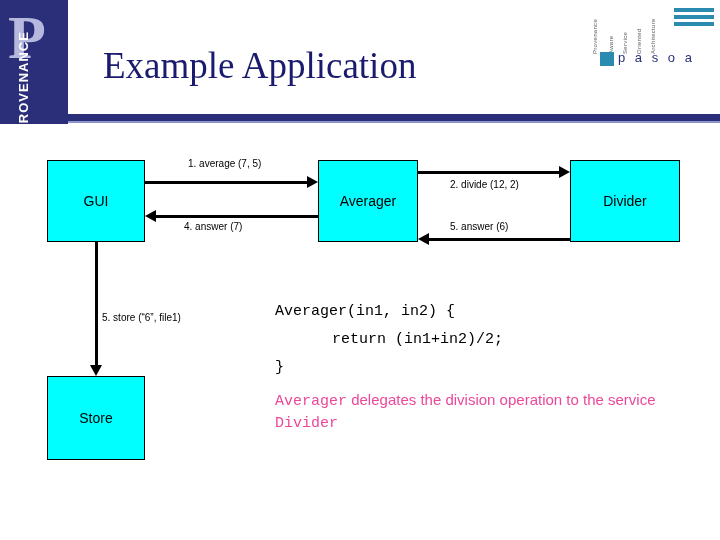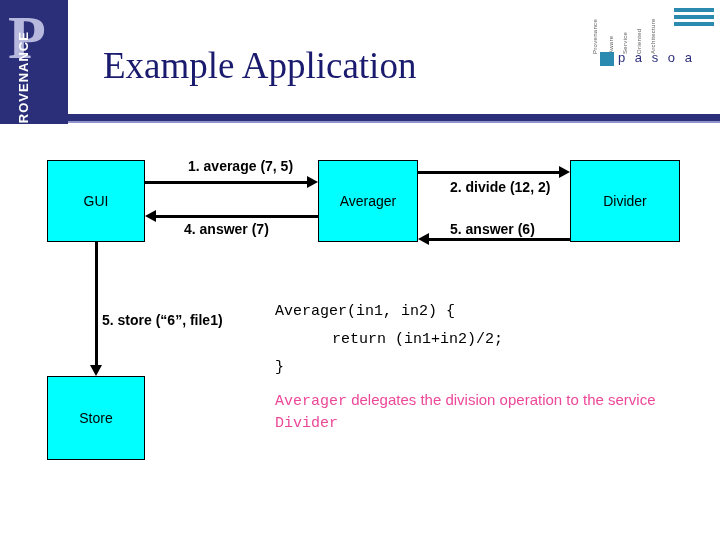--- a/index.html
+++ b/index.html
@@ -145,22 +145,22 @@
   .arrow-head {
     position: absolute;
     width: 0; height: 0;
   }
   .ah-right { border-top: 6px solid transparent; border-bottom: 6px solid transparent; border-left: 11px solid #000; }
   .ah-left  { border-top: 6px solid transparent; border-bottom: 6px solid transparent; border-right: 11px solid #000; }
   .ah-down  { border-left: 6px solid transparent; border-right: 6px solid transparent; border-top: 11px solid #000; }
 
   .lbl {
     position: absolute;
-    font-size: 14px;
-    font-weight: bold;
+    font-size: 10px;
+    font-weight: normal;
     color: #000000;
     white-space: nowrap;
   }
 
   
   .code {
     position: absolute;
     font-family: "Liberation Mono", monospace;
     font-size: 15px;
     color: #000000;

